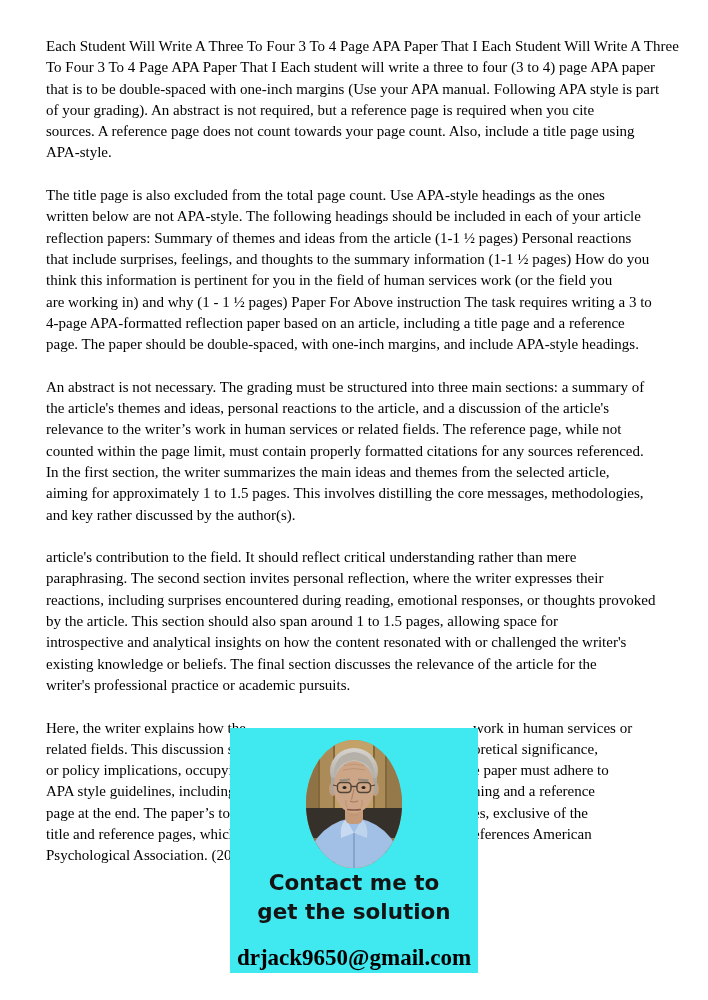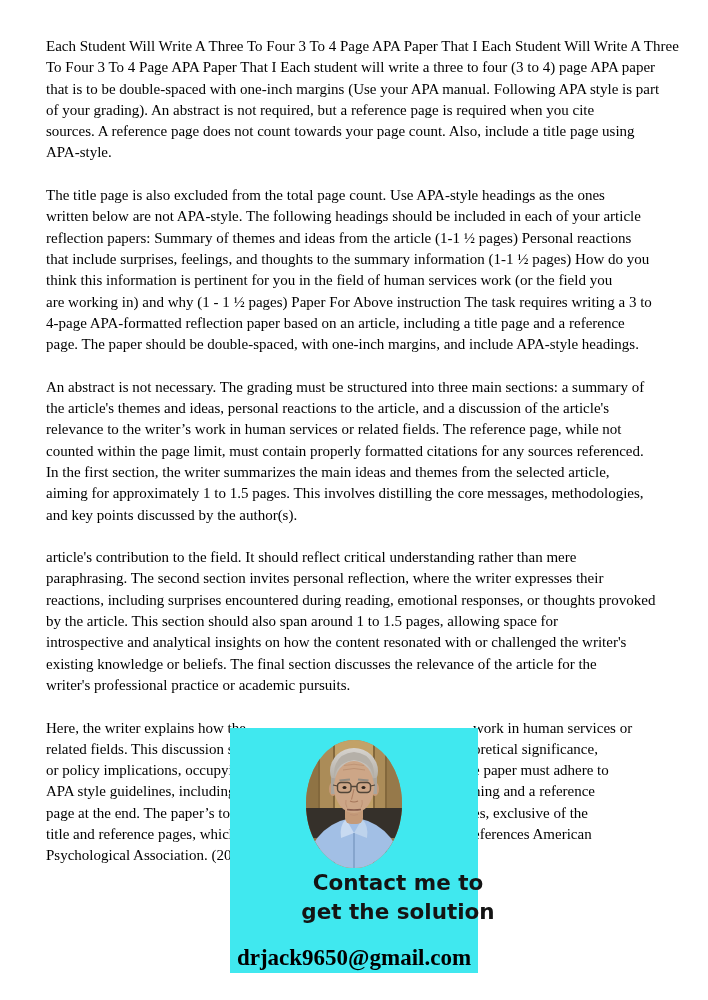--- a/index.html
+++ b/index.html
@@ -57,21 +57,20 @@
     position: absolute;
     top: 140px;
     left: 0;
     width: 100%;
     font-family: "DejaVu Sans", sans-serif;
     font-weight: bold;
     font-size: 21.5px;
     line-height: 29px;
     color: #141414;
     letter-spacing: 0px;
-    margin-left: 44px;
   }
   .contact-email {
     position: absolute;
     top: 216px;
     left: 0;
     width: 100%;
     font-family: "Liberation Serif", serif;
     font-weight: bold;
     font-size: 23px;
     line-height: 28px;
@@ -102,21 +101,21 @@
         <div class="line">4-page APA-formatted reflection paper based on an article, including a title page and a reference</div>
         <div class="line">page. The paper should be double-spaced, with one-inch margins, and include APA-style headings.</div>
       </div>
       <div class="para">
         <div class="line">An abstract is not necessary. The grading must be structured into three main sections: a summary of</div>
         <div class="line">the article's themes and ideas, personal reactions to the article, and a discussion of the article's</div>
         <div class="line">relevance to the writer’s work in human services or related fields. The reference page, while not</div>
         <div class="line">counted within the page limit, must contain properly formatted citations for any sources referenced.</div>
         <div class="line">In the first section, the writer summarizes the main ideas and themes from the selected article,</div>
         <div class="line">aiming for approximately 1 to 1.5 pages. This involves distilling the core messages, methodologies,</div>
-        <div class="line">and key points discussed by the author(s).</div>
+        <div class="line">and key rather discussed by the author(s).</div>
       </div>
       <div class="para">
         <div class="line">article's contribution to the field. It should reflect critical understanding rather than mere</div>
         <div class="line">paraphrasing. The second section invites personal reflection, where the writer expresses their</div>
         <div class="line">reactions, including surprises encountered during reading, emotional responses, or thoughts provoked</div>
         <div class="line">by the article. This section should also span around 1 to 1.5 pages, allowing space for</div>
         <div class="line">introspective and analytical insights on how the content resonated with or challenged the writer's</div>
         <div class="line">existing knowledge or beliefs. The final section discusses the relevance of the article for the</div>
         <div class="line">writer's professional practice or academic pursuits.</div>
       </div>

